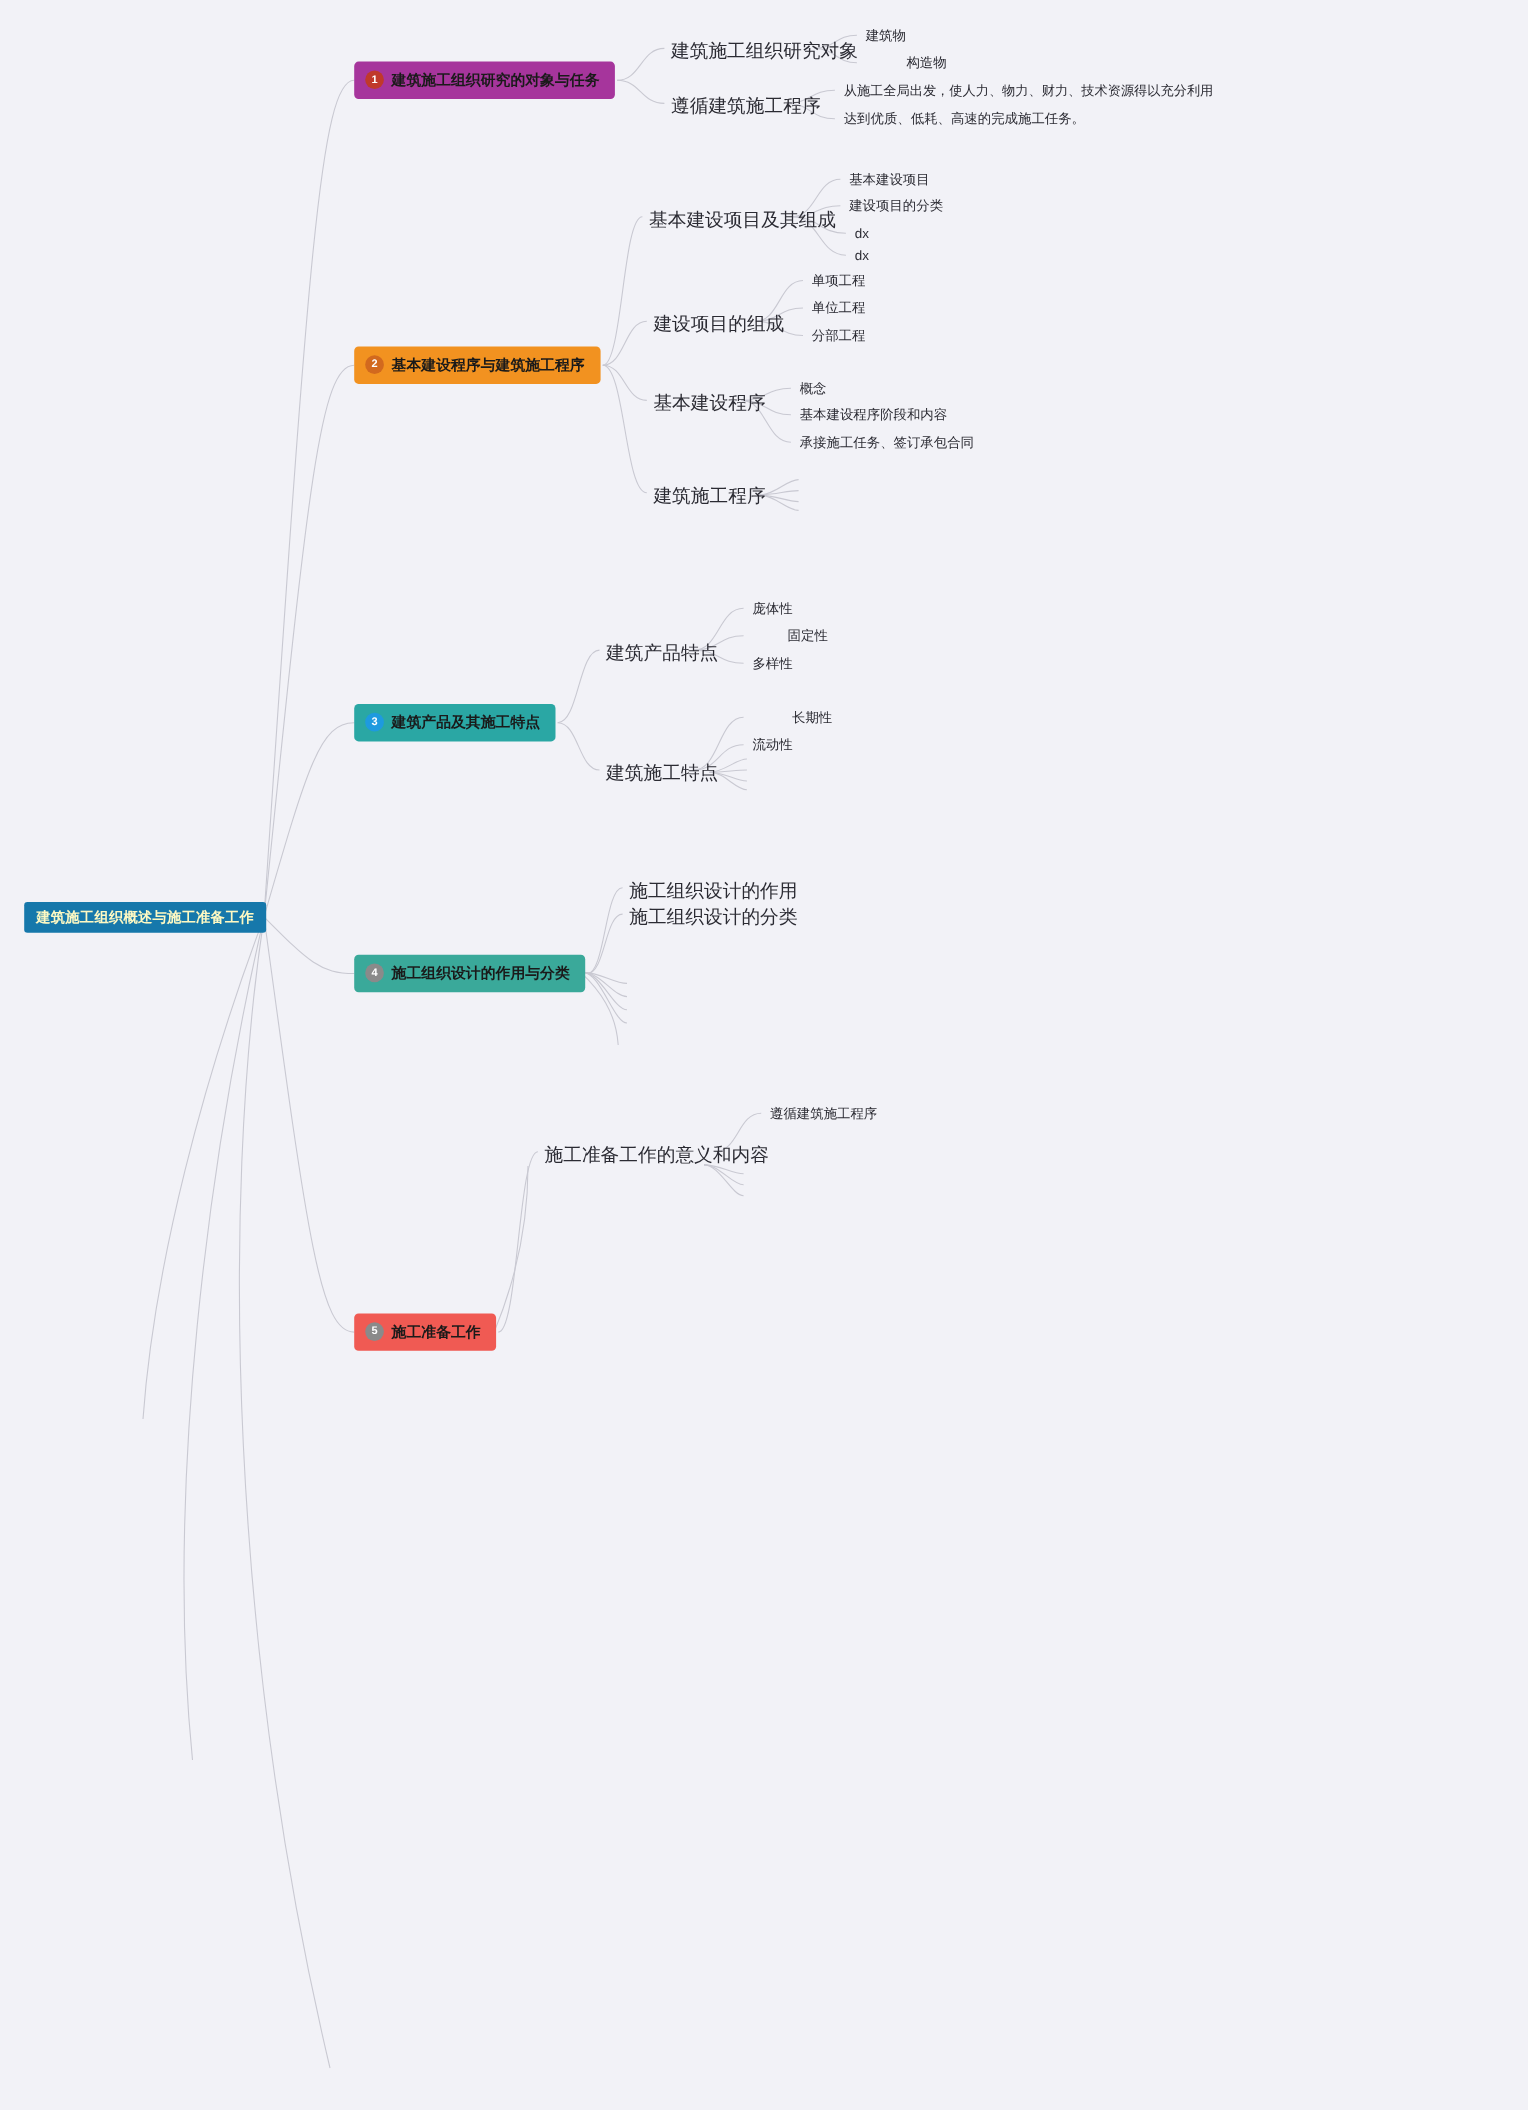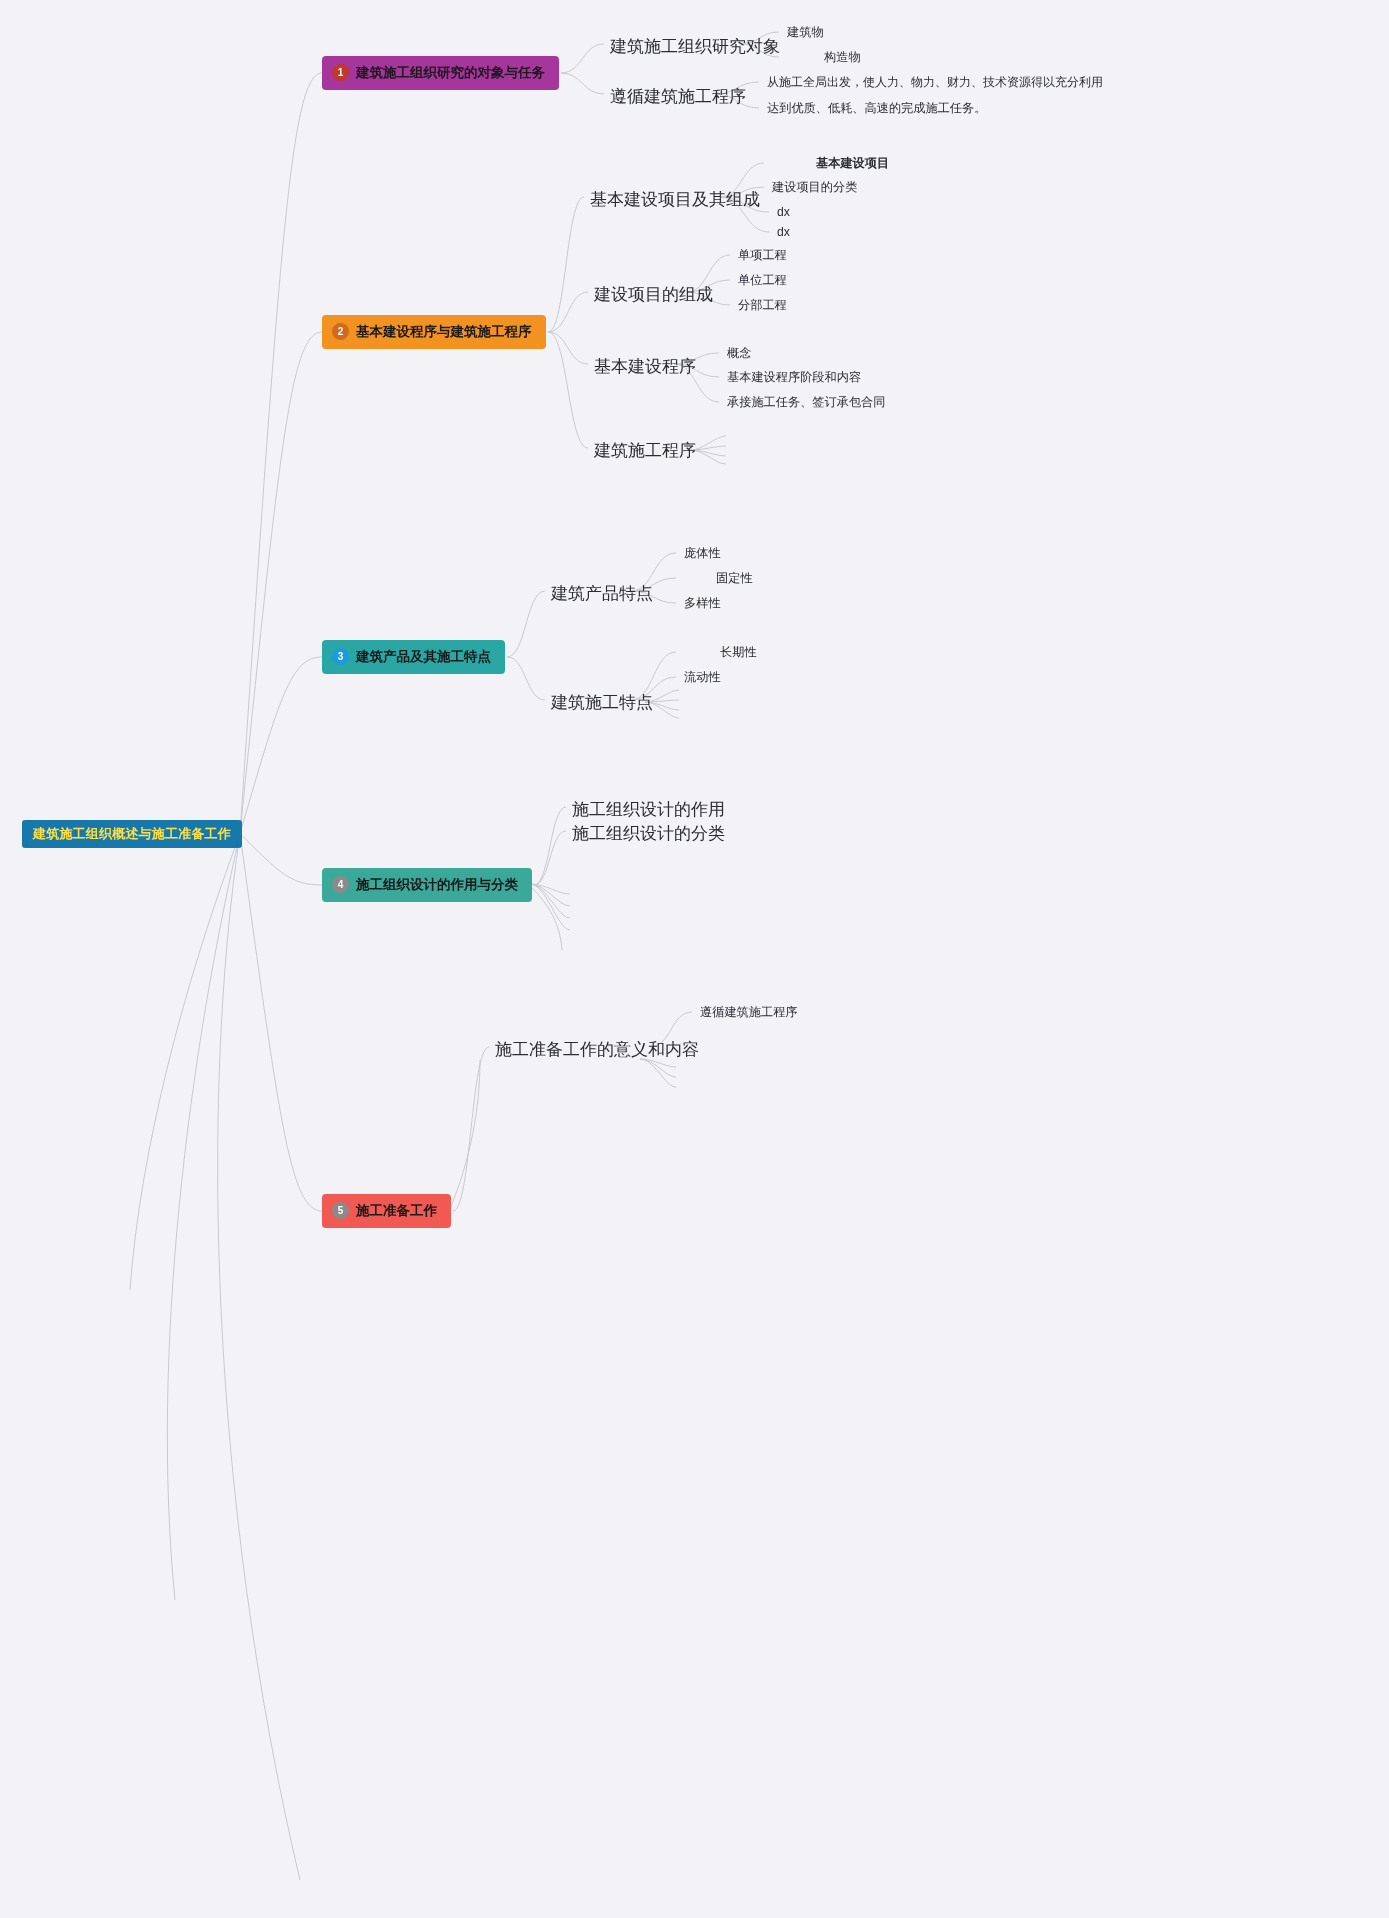--- a/index.html
+++ b/index.html
@@ -134,37 +134,37 @@
       <path d="M 530 884 C 546 884, 558 930, 570 930" fill="none" stroke="#c9c9d2" stroke-width="1"></path>
       <path d="M 640 1059 C 654.4 1059, 665.2 1067, 676 1067" fill="none" stroke="#c9c9d2" stroke-width="1"></path>
       <path d="M 640 1059 C 654.4 1059, 665.2 1077, 676 1077" fill="none" stroke="#c9c9d2" stroke-width="1"></path>
       <path d="M 640 1059 C 654.4 1059, 665.2 1087, 676 1087" fill="none" stroke="#c9c9d2" stroke-width="1"></path>
       <path d="M 240 834 C 200 1100, 210 1500, 300 1880" fill="none" stroke="#c9c9d2" stroke-width="1"></path>
       <path d="M 240 834 C 190 1050, 150 1350, 175 1600" fill="none" stroke="#c9c9d2" stroke-width="1"></path>
       <path d="M 240 834 C 185 980, 140 1150, 130 1290" fill="none" stroke="#c9c9d2" stroke-width="1"></path>
       <path d="M 528 884 C 545 900, 560 920, 562 950" fill="none" stroke="#c9c9d2" stroke-width="1"></path>
       <path d="M 450 1209 C 470 1160, 480 1110, 480 1060" fill="none" stroke="#c9c9d2" stroke-width="1"></path>
     </svg>
-<div class="node root" style="left: 22px; top: 820px; background: rgb(22, 120, 171); color: #fde047;"><span>建筑施工组织概述与施工准备工作</span></div>
+<div class="node root" style="left: 22px; top: 820px; background: rgb(22, 120, 171); color: #fef9c3;"><span>建筑施工组织概述与施工准备工作</span></div>
     <div class="node lvl1" style="left: 322px; top: 56px; background: rgb(166, 53, 156);">
       <span class="badge" style="background: rgb(192, 57, 43);">1</span>
       <span>建筑施工组织研究的对象与任务</span>
     </div>
     <div class="node lvl2" style="left: 610px; top: 38px;"><span>建筑施工组织研究对象</span></div>
     <div class="node lvl3" style="left: 787px; top: 26px;"><span>建筑物</span></div>
     <div class="node lvl3" style="left: 824px; top: 51px;"><span>构造物</span></div>
     <div class="node lvl2" style="left: 610px; top: 88px;"><span>遵循建筑施工程序</span></div>
     <div class="node lvl3 small" style="left: 767px; top: 76px;"><span>从施工全局出发，使人力、物力、财力、技术资源得以充分利用</span></div>
     <div class="node lvl3" style="left: 767px; top: 102px;"><span>达到优质、低耗、高速的完成施工任务。</span></div>
     <div class="node lvl1" style="left: 322px; top: 315px; background: rgb(242, 146, 32);">
       <span class="badge" style="background: rgb(210, 105, 30);">2</span>
       <span>基本建设程序与建筑施工程序</span>
     </div>
     <div class="node lvl2" style="left: 590px; top: 191px;"><span>基本建设项目及其组成</span></div>
-    <div class="node lvl3" style="left: 816px; top: 157px; font-weight: bold;"><span>基本建设项目</span></div>
+    <div class="node lvl3" style="left: 772px; top: 157px;"><span>基本建设项目</span></div>
     <div class="node lvl3" style="left: 772px; top: 181px;"><span>建设项目的分类</span></div>
     <div class="node lvl3" style="left: 777px; top: 206px;"><span>dx</span></div>
     <div class="node lvl3" style="left: 777px; top: 226px;"><span>dx</span></div>
     <div class="node lvl2" style="left: 594px; top: 286px;"><span>建设项目的组成</span></div>
     <div class="node lvl3" style="left: 738px; top: 249px;"><span>单项工程</span></div>
     <div class="node lvl3" style="left: 738px; top: 274px;"><span>单位工程</span></div>
     <div class="node lvl3" style="left: 738px; top: 299px;"><span>分部工程</span></div>
     <div class="node lvl2" style="left: 594px; top: 358px;"><span>基本建设程序</span></div>
     <div class="node lvl3" style="left: 727px; top: 347px;"><span>概念</span></div>
     <div class="node lvl3" style="left: 727px; top: 371px;"><span>基本建设程序阶段和内容</span></div>

